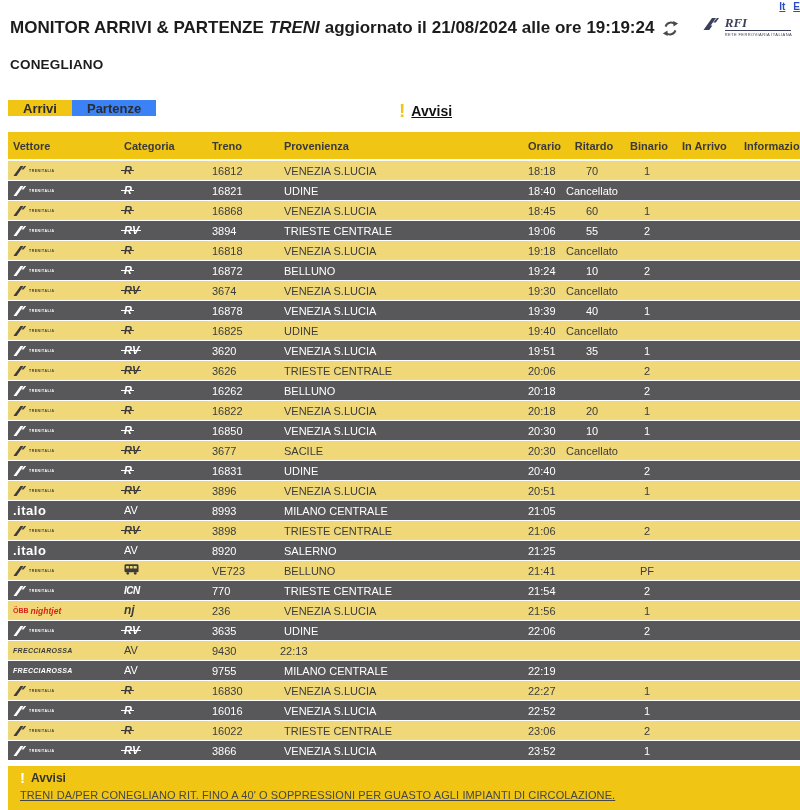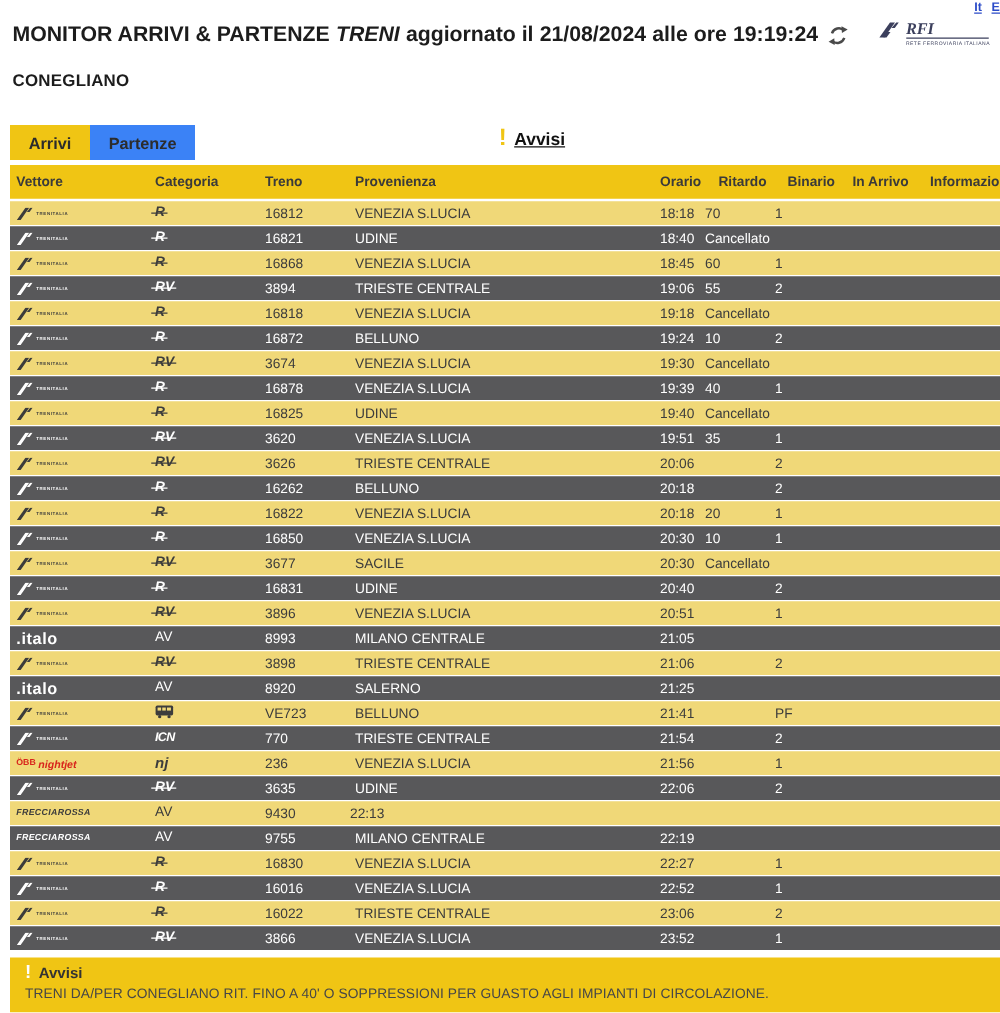--- a/index.html
+++ b/index.html
@@ -19,42 +19,42 @@
   .refresh-btn { margin-left:8px; cursor:pointer; display:inline-flex; align-items:center; }
   .rfi-logo { position:absolute; top:17px; right:8px; display:flex; align-items:flex-start; color:#3b3f5c; }
   .rfi-right { margin-left:3px; }
   .rfi-name { font-family:"Liberation Serif", serif; font-style:italic; font-weight:bold; font-size:13px; line-height:12px; display:block; }
   .rfi-line { height:1px; background:#3b3f5c; margin:1px 0 1px 0; width:66px; }
   .rfi-tagline { font-size:4px; letter-spacing:0.4px; white-space:nowrap; display:block; }
   .station-name { position:absolute; top:57px; left:10px; font-size:13.5px; font-weight:bold; color:#1c1c1c; letter-spacing:0.2px; }
 
   
   .tabs { position:absolute; top:100px; left:8px; display:flex; }
-  .tab { height:28px; padding:0 15px; display:flex; align-items:center; font-size:13px; font-weight:bold; color:#2c2c2c; cursor:pointer; }
+  .tab { height:16px; padding:0 15px; display:flex; align-items:center; font-size:13px; font-weight:bold; color:#2c2c2c; cursor:pointer; }
   .tab-active { background:#f0c514; }
   .tab-inactive { background:#3b82f6; }
   .avvisi-top { position:absolute; top:101px; left:399px; display:flex; align-items:center; cursor:pointer; }
   .avvisi-bang { color:#f0c514; font-weight:bold; font-size:19px; margin-right:6px; line-height:19px; }
   .avvisi-label { font-size:14px; font-weight:bold; color:#111; text-decoration:underline; }
 
   
   :root { --cols: 108px 88px 72px 248px 40px 56px 54px 62px 1fr; }
   .thead {
     position:absolute; top:132px; left:8px; right:0; height:27px;
     display:grid; grid-template-columns:var(--cols); align-items:center;
     background:#f0c514; font-size:11px; font-weight:bold; color:#3a3a3a;
   }
   .rows { position:absolute; top:161px; left:8px; right:0; }
   .row { display:grid; grid-template-columns:var(--cols); align-items:center; height:19px; margin-bottom:1px; font-size:11px; }
   .row-yellow { background:#f0d878; color:#3c3c3c; }
   .row-dark   { background:#58585a; color:#ffffff; }
   .cell { padding-left:8px; overflow:hidden; white-space:nowrap; }
   .c-vettore { padding-left:5px; display:flex; align-items:center; }
   .c-orario  { padding-left:4px; }
-  .c-ritardo, .c-binario { padding-left:0; }
+  .c-ritardo, .c-binario { padding-left:0; text-align:center; }
   .h-ritardo, .h-binario { padding-left:4px; text-align:center; }
 
   
   .fs-glyph { width:14px; height:10px; flex:0 0 auto; }
   .fs-text { font-size:3.5px; letter-spacing:0.5px; margin-left:2px; font-weight:bold; }
   .italo-text { font-weight:bold; font-size:13px; letter-spacing:0.5px; }
   .fr-text { font-style:italic; font-weight:bold; font-size:7px; letter-spacing:0.3px; }
   .obb-text { color:#d8241c; font-weight:bold; font-size:7px; margin-right:2px; }
   .nj-text  { color:#d8241c; font-style:italic; font-weight:bold; font-size:8.5px; }
 
@@ -64,21 +64,21 @@
   .cat-AV { font-style:normal; font-weight:normal; }
   .cat-ICN { font-size:10px; letter-spacing:-0.5px; }
   .cat-nj { font-size:12px; }
   .bus-glyph { width:15px; height:11px; }
 
   
   .notice { position:absolute; top:766px; left:8px; right:0; height:44px; background:#f0c514; padding:4px 12px 0 12px; }
   .notice-head { display:flex; align-items:center; }
   .notice-bang { color:#ffffff; font-weight:bold; font-size:15px; margin-right:6px; line-height:16px; }
   .notice-title { font-size:12px; font-weight:bold; color:#333; }
-  .notice-msg { font-size:11px; color:#474747; margin-top:3px; letter-spacing:0.1px; }
+  .notice-msg { font-size:11px; color:#474747; margin-top:3px; letter-spacing:0.1px;text-decoration:underline; }
 </style>
 </head>
 <body>
 
 <div class="lang-links">
   <a href="#">It</a>
   <a href="#">En</a>
 </div>
 
 <div class="topbar">

